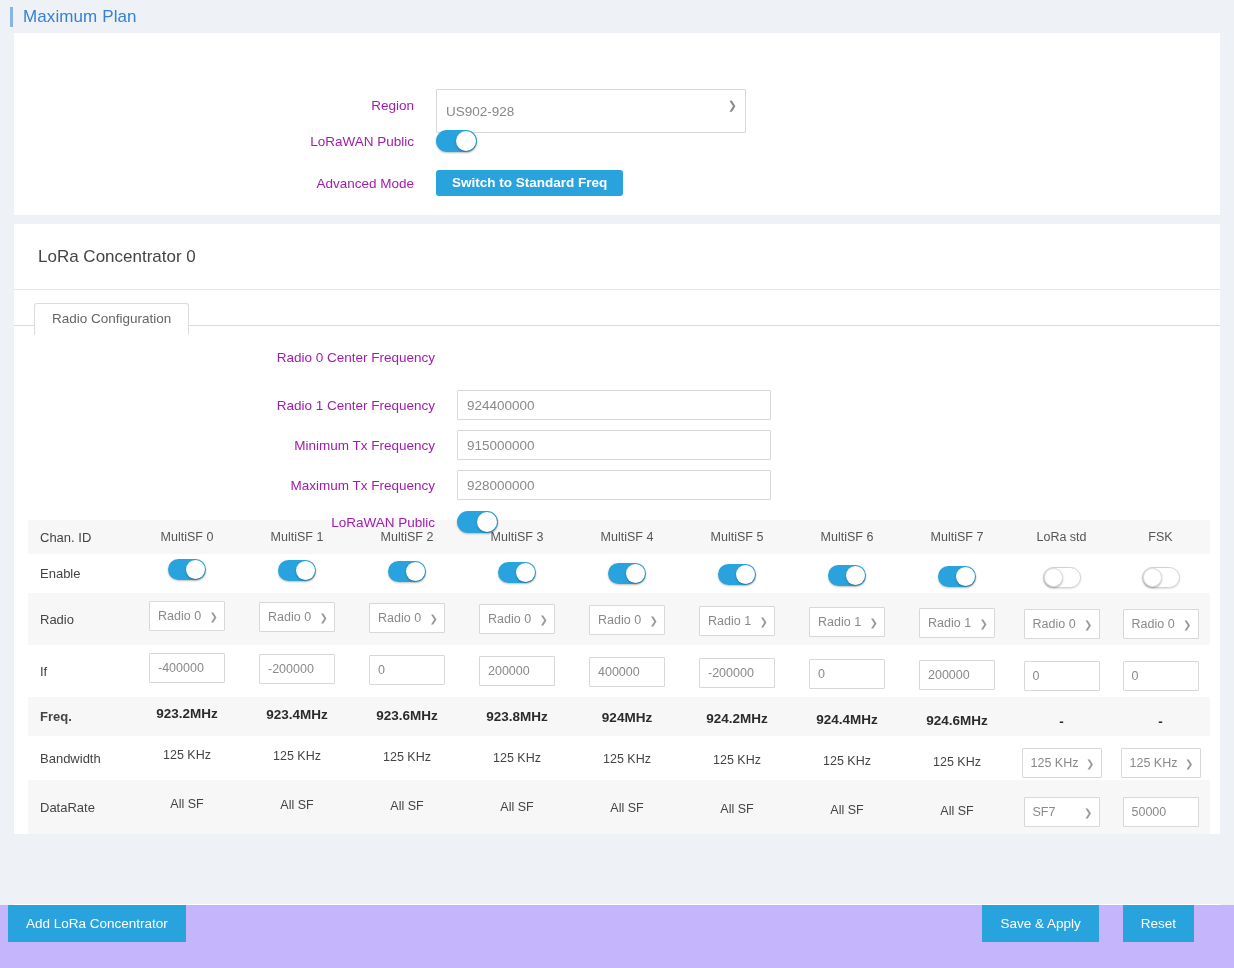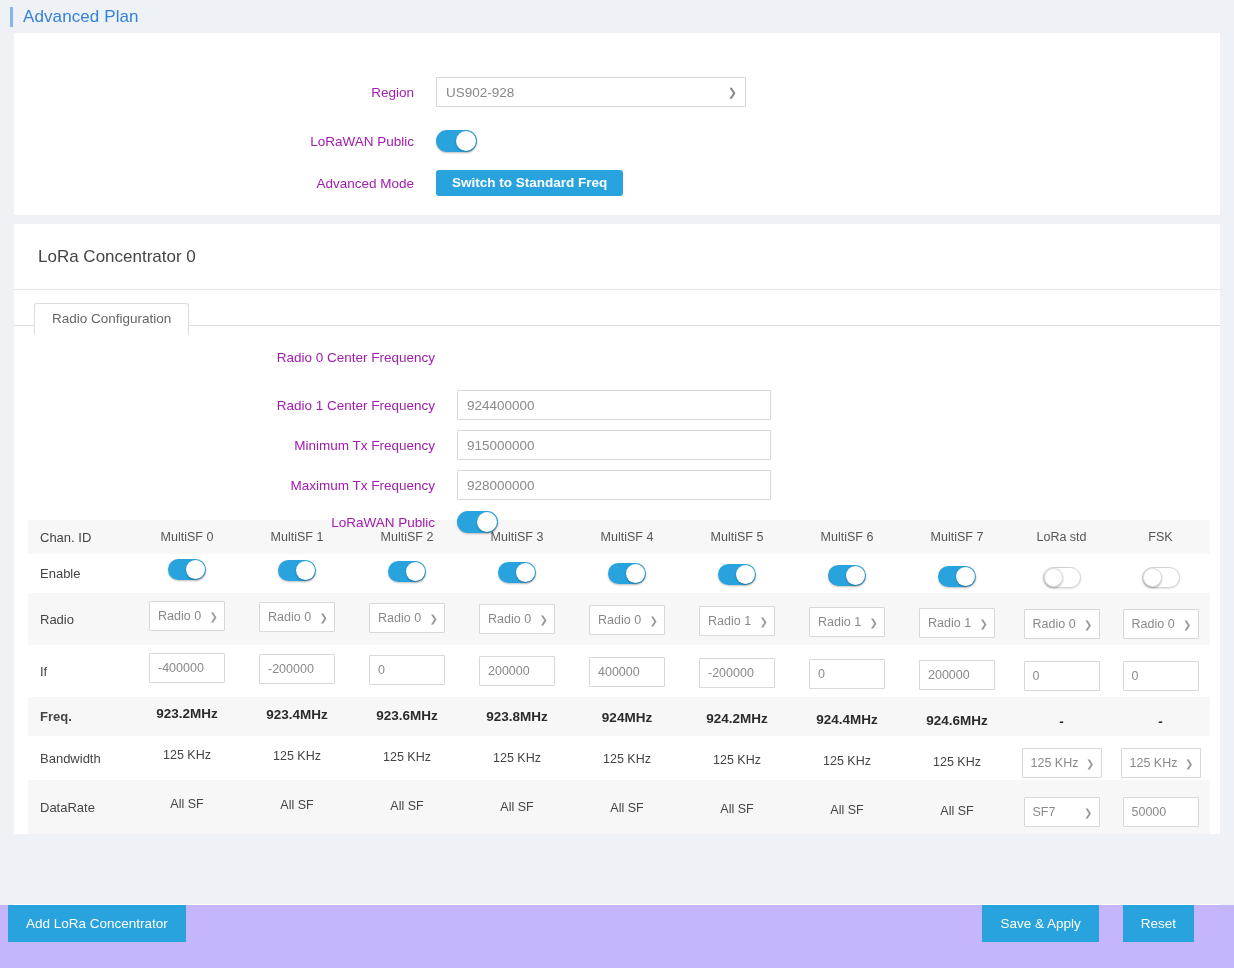--- a/index.html
+++ b/index.html
@@ -49,26 +49,27 @@
     text-align: right;
     padding-right: 22px;
     color: #a21caf;
     font-size: 13.5px;
   }
 
   select.ctl {
     -webkit-appearance: none; appearance: none;
     border: 1px solid #d8d8d8;
     background: #fff;
-    height: 30px;
+    height: 44px;
     padding: 0 12px 0 9px;
     font-family: "Liberation Sans", sans-serif;
     font-size: 13.5px;
     color: #888;
     border-radius: 1px;
+    margin-top: 12px;
   }
   .selwrap { position: relative; display: inline-block; }
   .selwrap .chev {
     position: absolute; right: 9px; top: 50%;
     transform: translateY(-50%);
     pointer-events: none;
     color: #888; font-size: 11px; line-height: 1;
   }
   #region-select { width: 310px; }
 
@@ -233,21 +234,21 @@
     font-family:"Liberation Sans", sans-serif;
     font-size:13.5px; height:37px; padding:0 18px; cursor:pointer;
   }
   .white-strip{ position:absolute; left:14px; right:14px; bottom:54px; height:10px; background:#fff;}
 </style>
 </head>
 <body>
 
 <div class="page-head">
   <div class="title-bar"></div>
-  <div class="page-title">Advanced Plan</div>
+  <div class="page-title">Maximum Plan</div>
 </div>
 
 <div class="panel panel-top">
 
   <div class="form-row" style="top:44px;left:232px;">
     <div class="form-label">Region</div>
     <span class="selwrap">
       <select class="ctl" id="region-select">
         <option>US902-928</option>
       </select>

